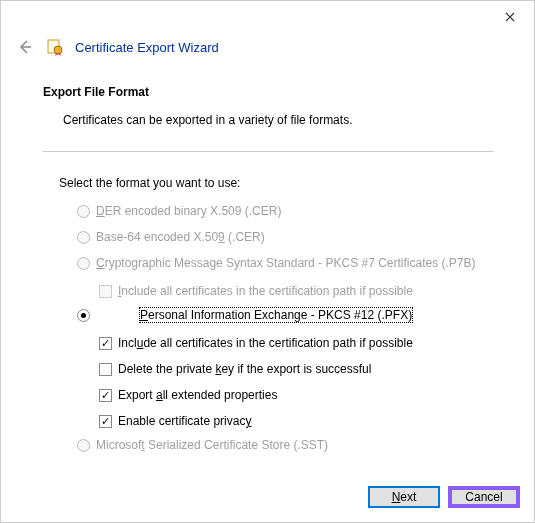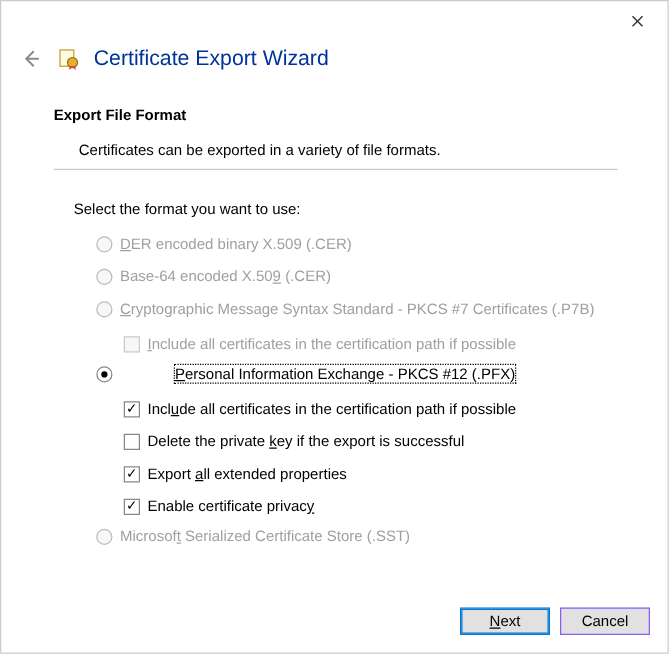--- a/index.html
+++ b/index.html
@@ -47,34 +47,34 @@
   .cert-icon {
     width: 20px;
     height: 20px;
     display: flex;
     align-items: center;
     justify-content: center;
   }
   .cert-icon svg { width: 18px; height: 18px; }
   .wizard-title {
     color: #003399;
-    font-size: 17px;
+    font-size: 13px;
   }
   .content {
     padding: 22px 40px 10px 42px;
   }
   .section-title {
     font-weight: 600;
     font-size: 12px;
     margin-bottom: 14px;
   }
   .section-sub {
     padding-left: 20px;
     font-size: 12px;
-    margin-bottom: 8px;
+    margin-bottom: 24px;
   }
   .hr {
     border-top: 1px solid #ccc;
     margin: 4px 0 24px 0;
   }
   .prompt {
     padding-left: 16px;
     margin-bottom: 12px;
   }
   .radio-group {
@@ -137,21 +137,21 @@
     bottom: 14px;
     right: 14px;
     display: flex;
     gap: 8px;
   }
   .btn {
     width: 72px;
     height: 22px;
     font-size: 12px;
     font-family: inherit;
-    border: 1px solid #8b5cf6;
+    border: 4px solid #8b5cf6;
     background: #e1e1e1;
     display: inline-flex;
     align-items: center;
     justify-content: center;
   }
   .btn.primary {
     border: 1px solid #0078d7;
     box-shadow: inset 0 0 0 1px #0078d7;
   }
 </style>

